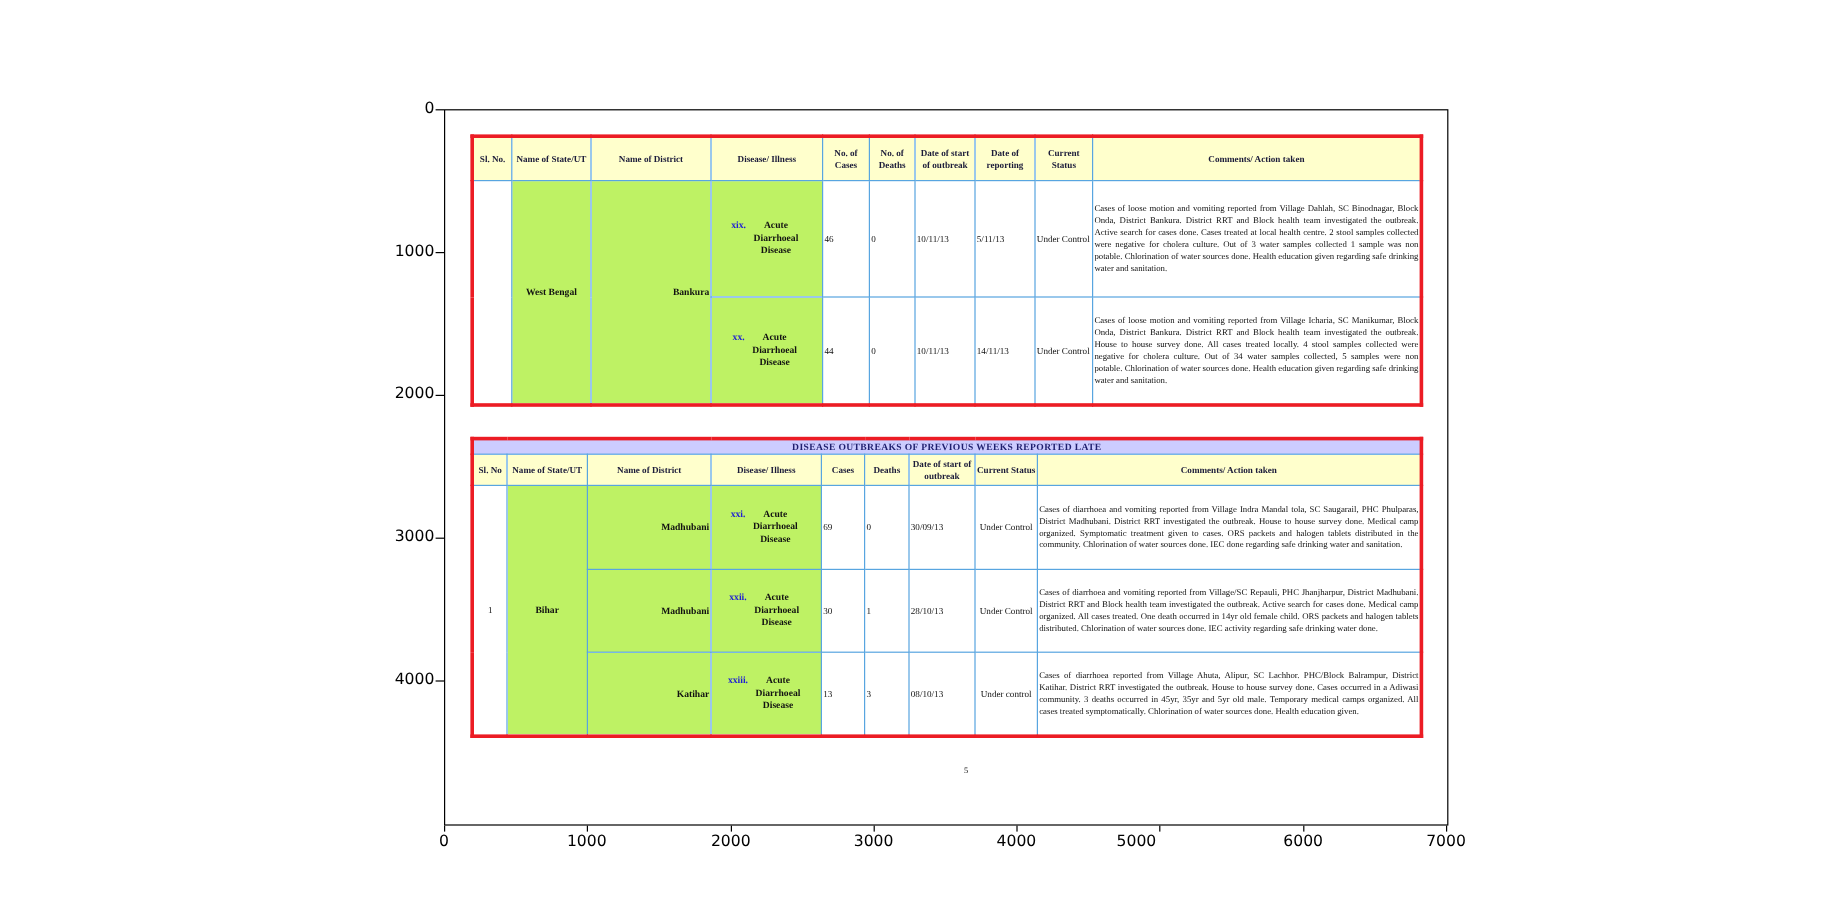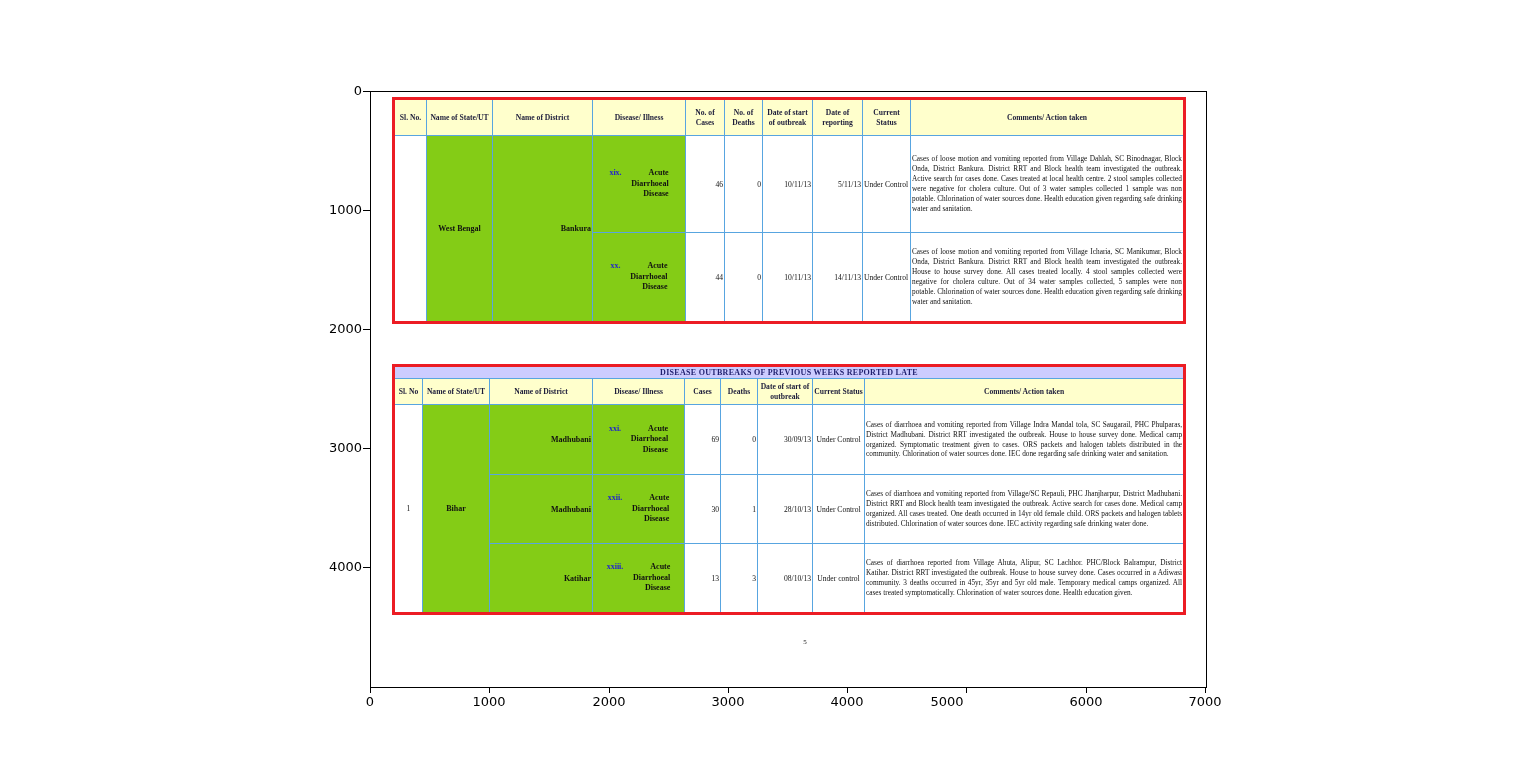--- a/index.html
+++ b/index.html
@@ -12,34 +12,34 @@
           font-family:"DejaVu Sans",sans-serif;font-size:13px;color:#000;}
   .xlabel{position:absolute;width:62px;top:694px;text-align:center;
           font-family:"DejaVu Sans",sans-serif;font-size:13px;color:#000;}
   .ytickmark{position:absolute;left:363px;width:7px;height:1px;background:#000;}
   .xtickmark{position:absolute;top:687px;width:1px;height:6px;background:#000;}
   
   table.doc{position:absolute;border-collapse:collapse;table-layout:fixed;background:#fff;
             border:3px solid #ec1c24;}
   table.doc td,table.doc th{border:1px solid #58a5e0;overflow:hidden;padding:0 1px;
             vertical-align:middle;word-wrap:break-word;}
-  .t1{left:21px;top:5px;width:791px;}
+  .t1{left:21px;top:20px;width:791px;}
   .t2{left:21px;top:272px;width:791px;}
   th.h{background:#ffffcc;font-size:7.6px;font-weight:bold;text-align:center;
        line-height:1.25;color:#1c1c3a;}
   td.titlebar{background:#ccccff;font-size:8px;font-weight:bold;text-align:center;
        color:#1f1f6e;letter-spacing:.3px;}
-  .cyan{background:#84cc16;}
+  .cyan{background:#bef264;}
   td.state{font-weight:bold;font-size:8px;text-align:center;color:#111;}
   td.district{font-weight:bold;font-size:8px;text-align:right;padding-left:4px;color:#111;}
   td.slno{font-size:7.6px;text-align:center;color:#111;}
   .dwrap{display:flex;gap:3px;justify-content:center;align-items:flex-start;}
   .rn{color:#1f1fd4;font-weight:bold;font-size:8px;line-height:1.3;}
-  .dname{font-weight:bold;font-size:8px;width:44px;text-align:right;color:#111;line-height:1.3;}
-  td.num,td.date{font-size:7.6px;text-align:right;color:#111;}
+  .dname{font-weight:bold;font-size:8px;width:44px;text-align:center;color:#111;line-height:1.3;}
+  td.num,td.date{font-size:7.6px;text-align:left;color:#111;}
   td.status{font-size:7.6px;text-align:left;vertical-align:top;padding:4px 2px 0 4px;color:#111;}
   td.status2{font-size:7.6px;text-align:center;vertical-align:middle;color:#111;}
   td.comments{font-size:7.3px;text-align:justify;vertical-align:top;
               padding:1px 3px;line-height:1.36;color:#111;}
   .pagenum{position:absolute;left:426px;top:546px;width:16px;text-align:center;
            font-size:7px;color:#111;}
 </style>
 </head>
 <body>
 

